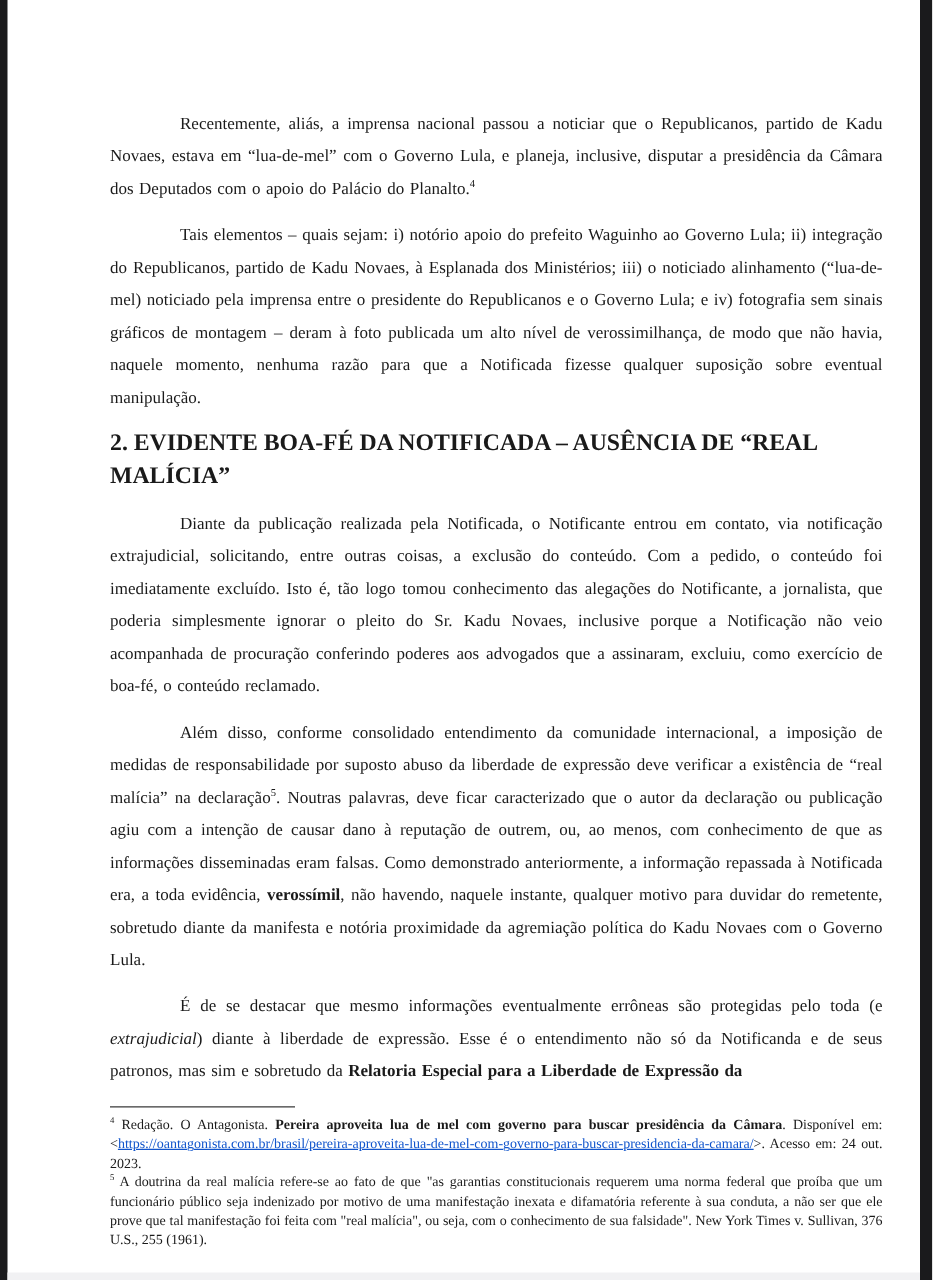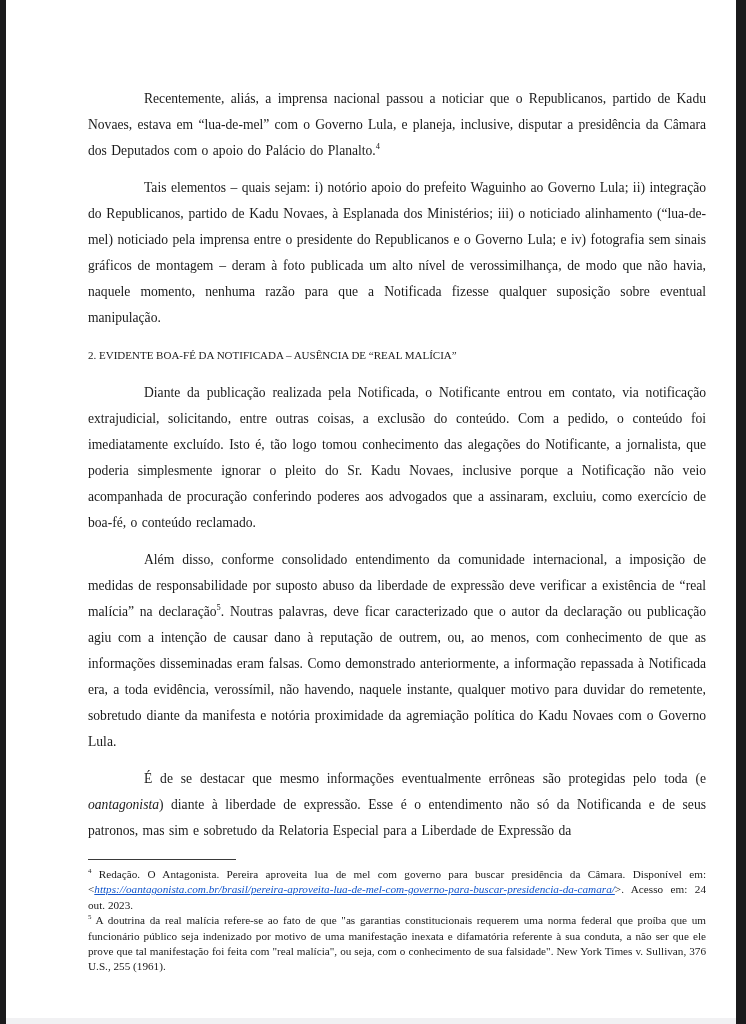--- a/index.html
+++ b/index.html
@@ -43,66 +43,65 @@
   }
   .body-para {
     font-size: 13.6px;
     line-height: 26px;
     text-align: justify;
     text-indent: 56px;
     margin-bottom: 11px;
     word-spacing: 1px;
   }
   .section-heading {
-    font-size: 11px;
+    font-size: 19px;
     line-height: 26px;
-    font-weight: normal;
+    font-weight: bold;
     text-align: left;
     margin: 6px 0 12px 0;
   }
-  .b   { font-weight: normal; }
+  .b   { font-weight: bold; }
   .i   { font-style: italic; }
   .sup { font-size: 0.62em; vertical-align: super; line-height: 0; }
   .footnote-sep {
     width: 148px;
     height: 0;
     border-top: 1.4px solid #3a3a3a;
     margin: 15px 0 7px 0;
   }
   .footnote {
     font-size: 11.2px;
     line-height: 15.4px;
     text-align: justify;
   }
   .link {
     color: var(--link);
     text-decoration: underline;
     overflow-wrap: anywhere;
-    font-style: italic;
   }
 </style>
 </head>
 <body>
 
 <div class="screen">
   <div class="edge-bar left"></div>
   <div class="edge-bar right"></div>
 
   <div class="content">
     <p class="body-para"><span>Recentemente, aliás, a imprensa nacional passou a noticiar que o Republicanos, partido de Kadu Novaes, estava em “lua-de-mel” com o Governo Lula, e planeja, inclusive, disputar a presidência da Câmara dos Deputados com o apoio do Palácio do Planalto.</span><span class="sup">4</span></p>
 
     <p class="body-para"><span>Tais elementos – quais sejam: i) notório apoio do prefeito Waguinho ao Governo Lula; ii) integração do Republicanos, partido de Kadu Novaes, à Esplanada dos Ministérios; iii) o noticiado alinhamento (“lua-de-mel) noticiado pela imprensa entre o presidente do Republicanos e o Governo Lula; e iv) fotografia sem sinais gráficos de montagem – deram à foto publicada um alto nível de verossimilhança, de modo que não havia, naquele momento, nenhuma razão para que a Notificada fizesse qualquer suposição sobre eventual manipulação.</span></p>
 
     <h2 class="section-heading">2. EVIDENTE BOA-FÉ DA NOTIFICADA – AUSÊNCIA DE “REAL MALÍCIA”</h2>
 
     <p class="body-para"><span>Diante da publicação realizada pela Notificada, o Notificante entrou em contato, via notificação extrajudicial, solicitando, entre outras coisas, a exclusão do conteúdo. Com a pedido, o conteúdo foi imediatamente excluído. Isto é, tão logo tomou conhecimento das alegações do Notificante, a jornalista, que poderia simplesmente ignorar o pleito do Sr. Kadu Novaes, inclusive porque a Notificação não veio acompanhada de procuração conferindo poderes aos advogados que a assinaram, excluiu, como exercício de boa-fé, o conteúdo reclamado.</span></p>
 
     <p class="body-para"><span>Além disso, conforme consolidado entendimento da comunidade internacional, a imposição de medidas de responsabilidade por suposto abuso da liberdade de expressão deve verificar a existência de “real malícia” na declaração</span><span class="sup">5</span><span>. Noutras palavras, deve ficar caracterizado que o autor da declaração ou publicação agiu com a intenção de causar dano à reputação de outrem, ou, ao menos, com conhecimento de que as informações disseminadas eram falsas. Como demonstrado anteriormente, a informação repassada à Notificada era, a toda evidência, </span><span class="b">verossímil</span><span>, não havendo, naquele instante, qualquer motivo para duvidar do remetente, sobretudo diante da manifesta e notória proximidade da agremiação política do Kadu Novaes com o Governo Lula.</span></p>
 
-    <p class="body-para"><span>É de se destacar que mesmo informações eventualmente errôneas são protegidas pelo toda (e </span><span class="i">oantagonista</span><span>) diante à liberdade de expressão. Esse é o entendimento não só da Notificanda e de seus patronos, mas sim e sobretudo da </span><span class="b">Relatoria Especial para a Liberdade de Expressão da</span></p>
+    <p class="body-para"><span>É de se destacar que mesmo informações eventualmente errôneas são protegidas pelo toda (e </span><span class="i">extrajudicial</span><span>) diante à liberdade de expressão. Esse é o entendimento não só da Notificanda e de seus patronos, mas sim e sobretudo da </span><span class="b">Relatoria Especial para a Liberdade de Expressão da</span></p>
 
     <div class="footnote-sep"></div>
 
     <div>
       <p class="footnote"><span class="sup">4</span><span> Redação. O Antagonista. </span><span class="b">Pereira aproveita lua de mel com governo para buscar presidência da Câmara</span><span>. Disponível em: &lt;</span><a href="#" class="link">https://oantagonista.com.br/brasil/pereira-aproveita-lua-de-mel-com-governo-para-buscar-presidencia-da-camara/</a><span>&gt;. Acesso em: 24 out. 2023.</span></p>
       <p class="footnote"><span class="sup">5</span><span> A doutrina da real malícia refere-se ao fato de que "as garantias constitucionais requerem uma norma federal que proíba que um funcionário público seja indenizado por motivo de uma manifestação inexata e difamatória referente à sua conduta, a não ser que ele prove que tal manifestação foi feita com "real malícia", ou seja, com o conhecimento de sua falsidade". New York Times v. Sullivan, 376 U.S., 255 (1961).</span></p>
     </div>
   </div>
 
   <div class="bottom-strip"></div>

